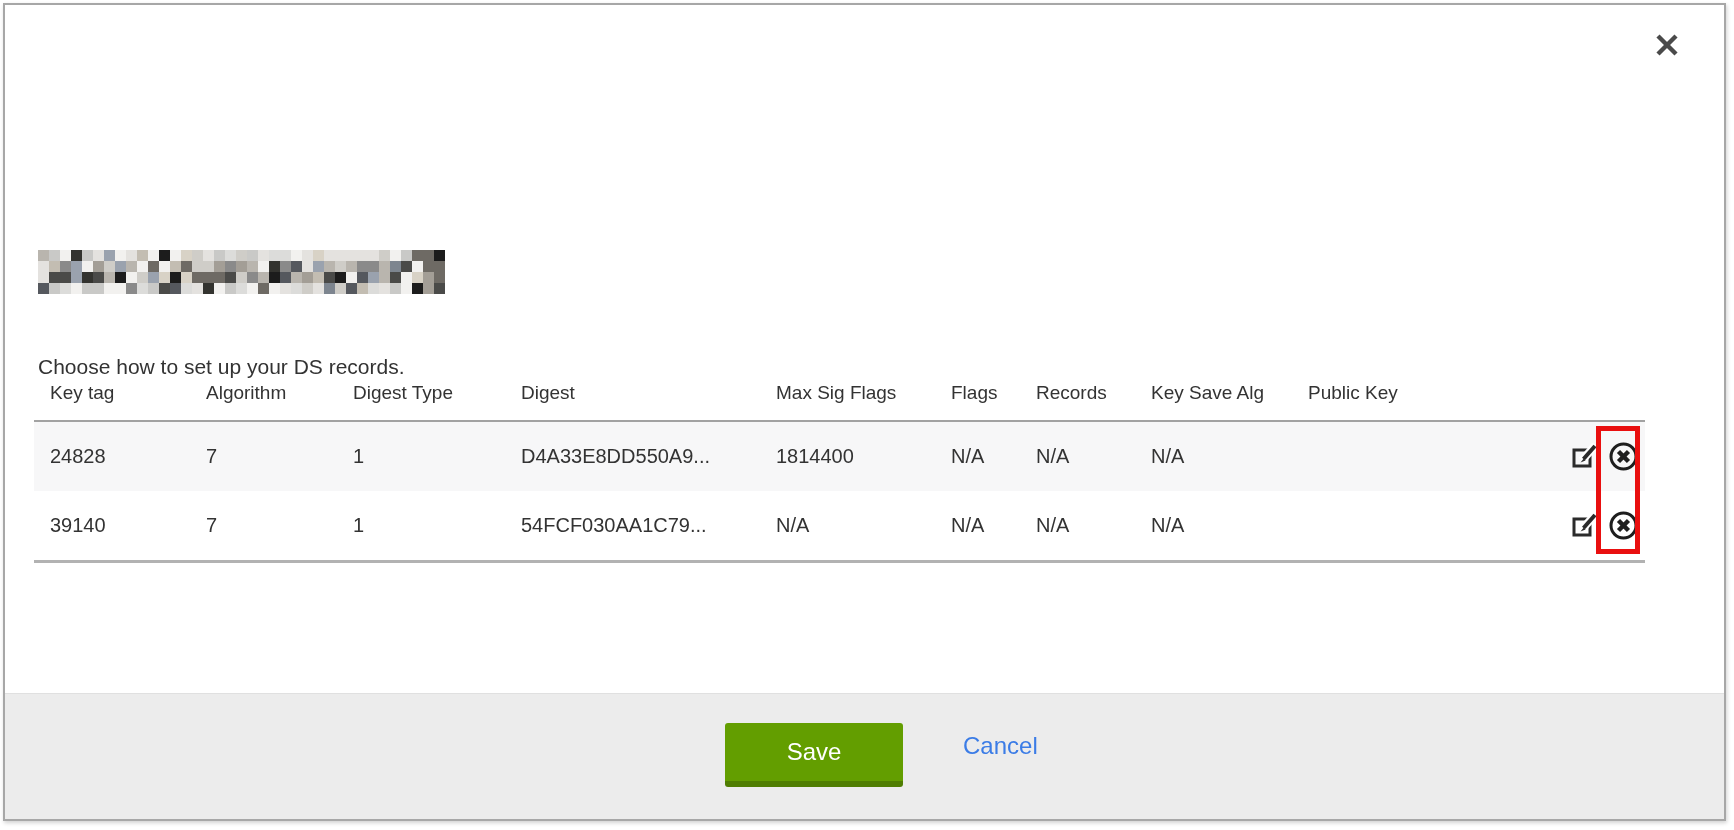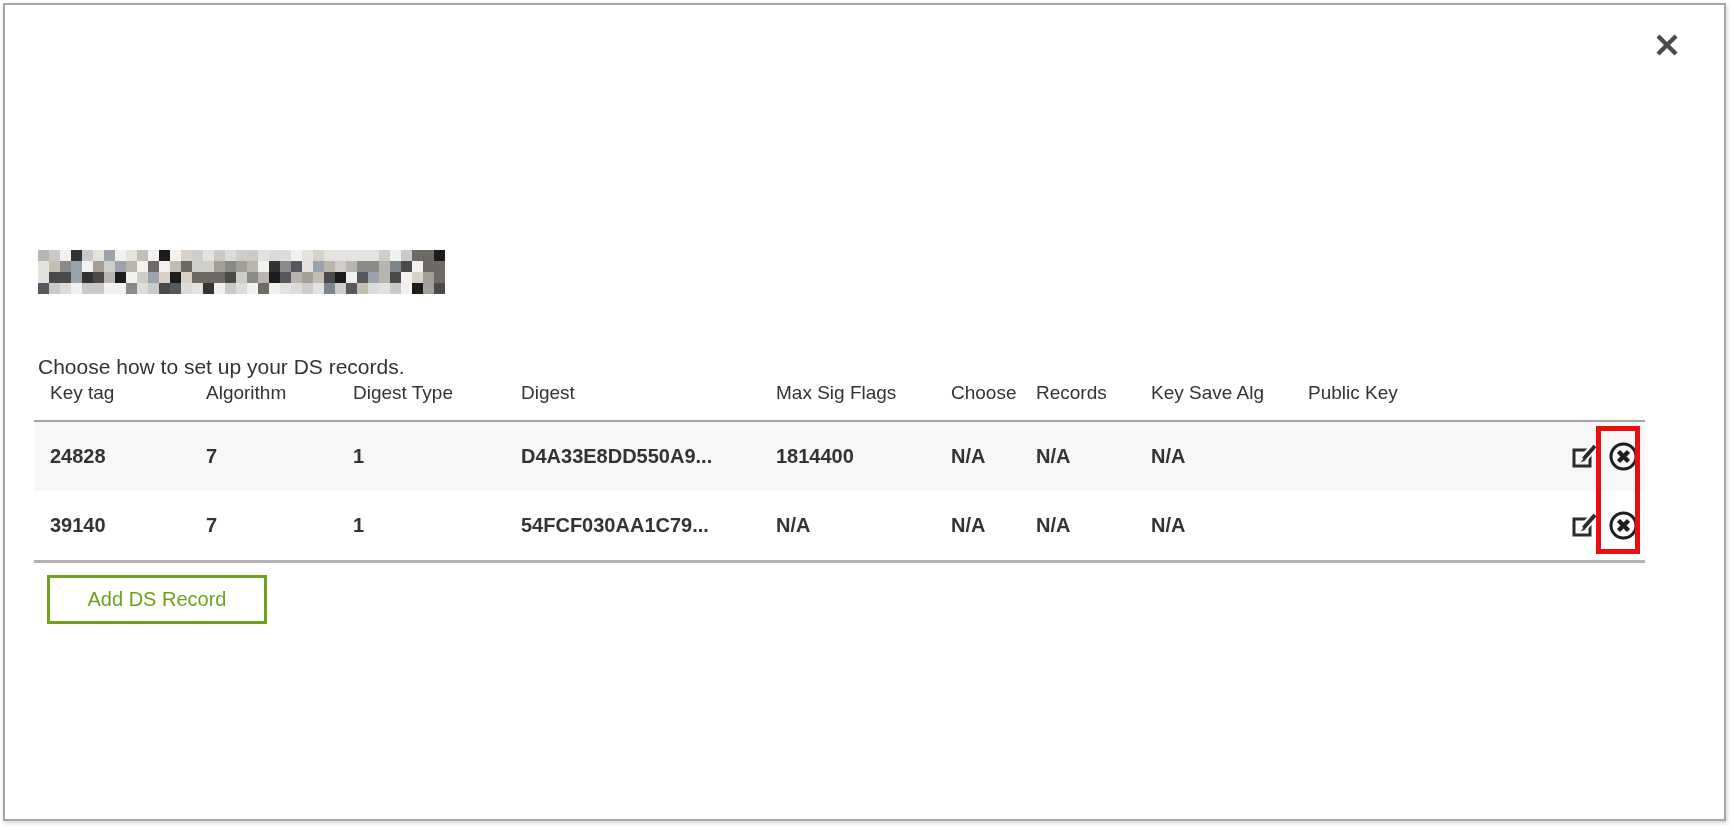--- a/index.html
+++ b/index.html
@@ -37,21 +37,21 @@
   .ds-table {
     position:absolute; left:29px; top:363px; width:1611px;
     border-collapse:collapse; table-layout:fixed; font-size:20px; color:#333;
   }
   .ds-table th {
     text-align:left; font-weight:400; font-size:19px; color:#333;
     padding:14px 0 16px 16px; border-bottom:2px solid #a2a2a2; white-space:nowrap;
   }
   .ds-table td {
     padding:0 0 0 16px; height:70px; vertical-align:middle; white-space:nowrap;
-    overflow:hidden; text-overflow:ellipsis;font-weight:bold;
+    overflow:hidden; text-overflow:ellipsis;
   }
   .ds-table tr.stripe td { background:#f7f7f8; }
   .ds-table tbody { border-bottom:3px solid #b2b2b2; }
   td.actions { padding:0 6px 0 0; text-align:right; }
   .actions .icon-btn {
     display:inline-block; vertical-align:middle; background:none; border:none;
     cursor:pointer; padding:0; line-height:0;
   }
   .actions .icon-btn + .icon-btn { margin-left:4px; }
 
@@ -260,21 +260,21 @@
         <col style="width:188px">
       <col style="width:165px">
     </colgroup>
     <thead>
       <tr>
         <th>Key tag</th>
         <th>Algorithm</th>
         <th>Digest Type</th>
         <th>Digest</th>
         <th>Max Sig Flags</th>
-        <th>Choose</th>
+        <th>Flags</th>
         <th>Records</th>
         <th>Key Save Alg</th>
         <th>Public Key</th>
         <th></th>
       </tr>
     </thead>
     <tbody>
       <tr class="stripe">
         <td>24828</td>
         <td>7</td>
@@ -329,16 +329,19 @@
               <line x1="20.5" y1="10.5" x2="10.5" y2="20.5" stroke="#1e1e1e" stroke-width="4.5"></line>
             </svg>
           </button>
         </td>
       </tr>
     </tbody>
   </table>
 
   <div class="red-box"></div>
 
-  <button class="add-btn">Add DS Record</button>
-
+
+  <div class="footer">
+    <button class="save-btn">Save</button>
+    <a class="cancel-link">Cancel</a>
+  </div>
 
 </div>
 
 </body></html>

